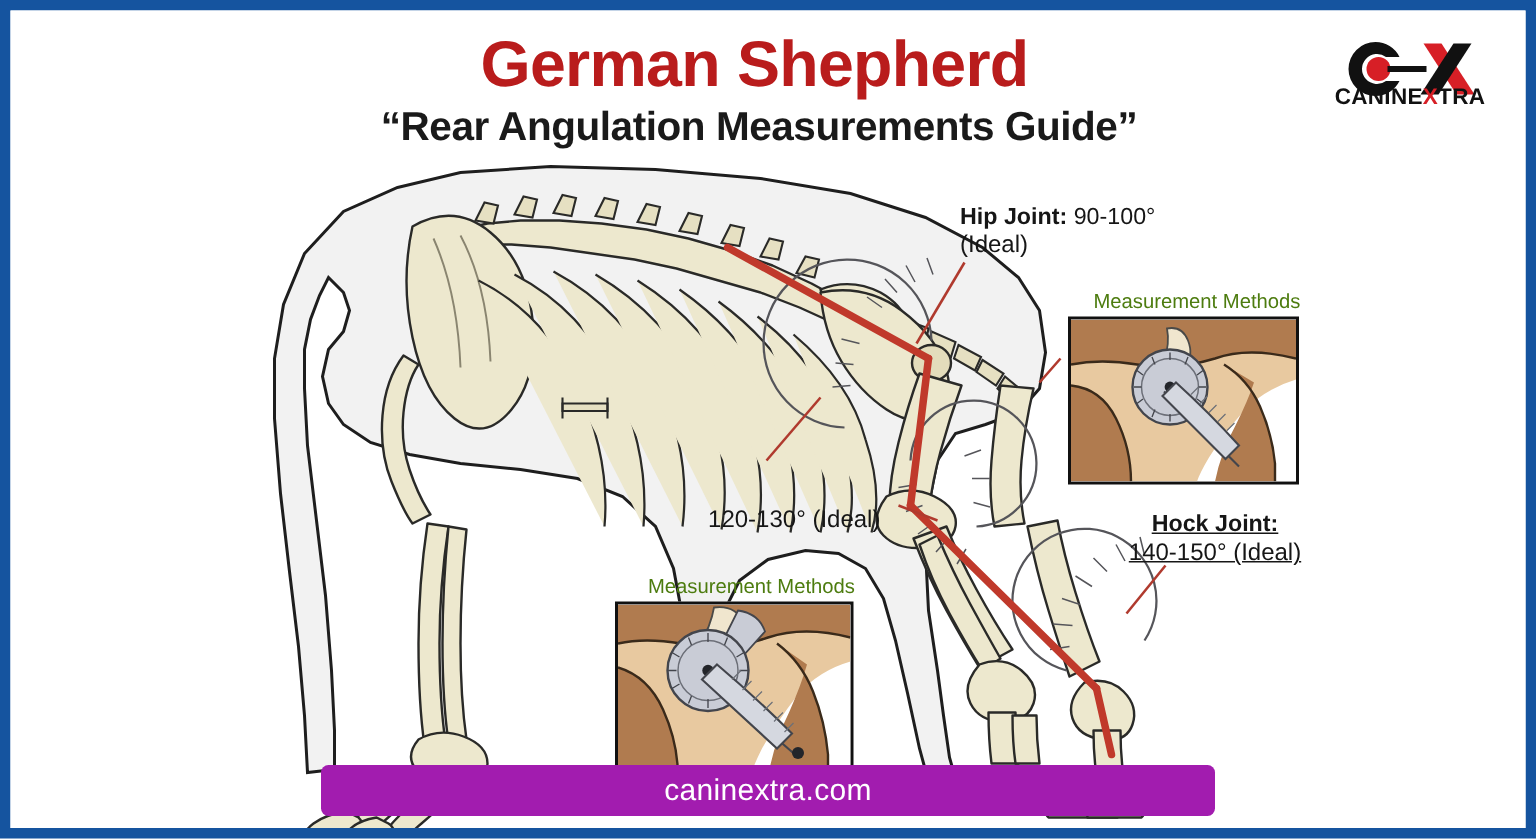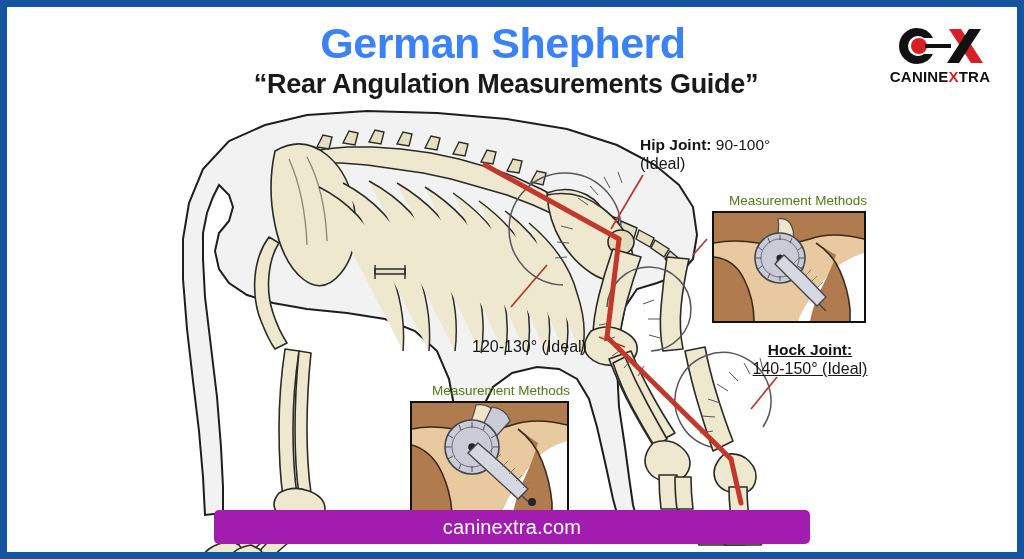--- a/index.html
+++ b/index.html
@@ -4,28 +4,28 @@
 <style>
   html,body{margin:0;padding:0;background:#ffffff;}
   body{width:1024px;height:559px;overflow:hidden;font-family:"Liberation Sans",sans-serif;}
 
   #frame{position:relative;width:1024px;height:559px;box-sizing:border-box;
          border:7px solid #15549F;background:#ffffff;}
   #canvas{position:relative;width:100%;height:100%;overflow:hidden;background:#ffffff;}
 
   
   .title{position:absolute;left:0;right:18px;top:14px;text-align:center;
-         font-size:43px;font-weight:bold;color:#3b82f6;letter-spacing:-0.5px;line-height:1.05;}
+         font-size:43px;font-weight:bold;color:#b91c1c;letter-spacing:-0.5px;line-height:1.05;}
   .subtitle{position:absolute;left:0;right:12px;top:62px;text-align:center;
             font-size:27px;font-weight:bold;color:#1a1a1a;letter-spacing:-0.3px;}
 
   
   .logo{position:absolute;right:18px;top:18px;width:118px;height:62px;}
   .logo-mark{position:absolute;left:10px;top:0;width:98px;height:42px;}
-  .logo-text{position:absolute;left:0;bottom:2px;width:118px;text-align:center;
+  .logo-text{position:absolute;left:0;bottom:14px;width:118px;text-align:center;
              font-size:15px;font-weight:bold;color:#111;letter-spacing:0.2px;}
   .logo-text .x{color:#D71F26;}
 
   
   .ann{position:absolute;color:#161616;line-height:1.25;}
   .ann .l1{font-size:15.5px;}
   .ann .l2{font-size:16px;}
   .ann b{font-weight:bold;}
 
   #ann-hip{left:633px;top:128px;text-align:left;width:180px;}

